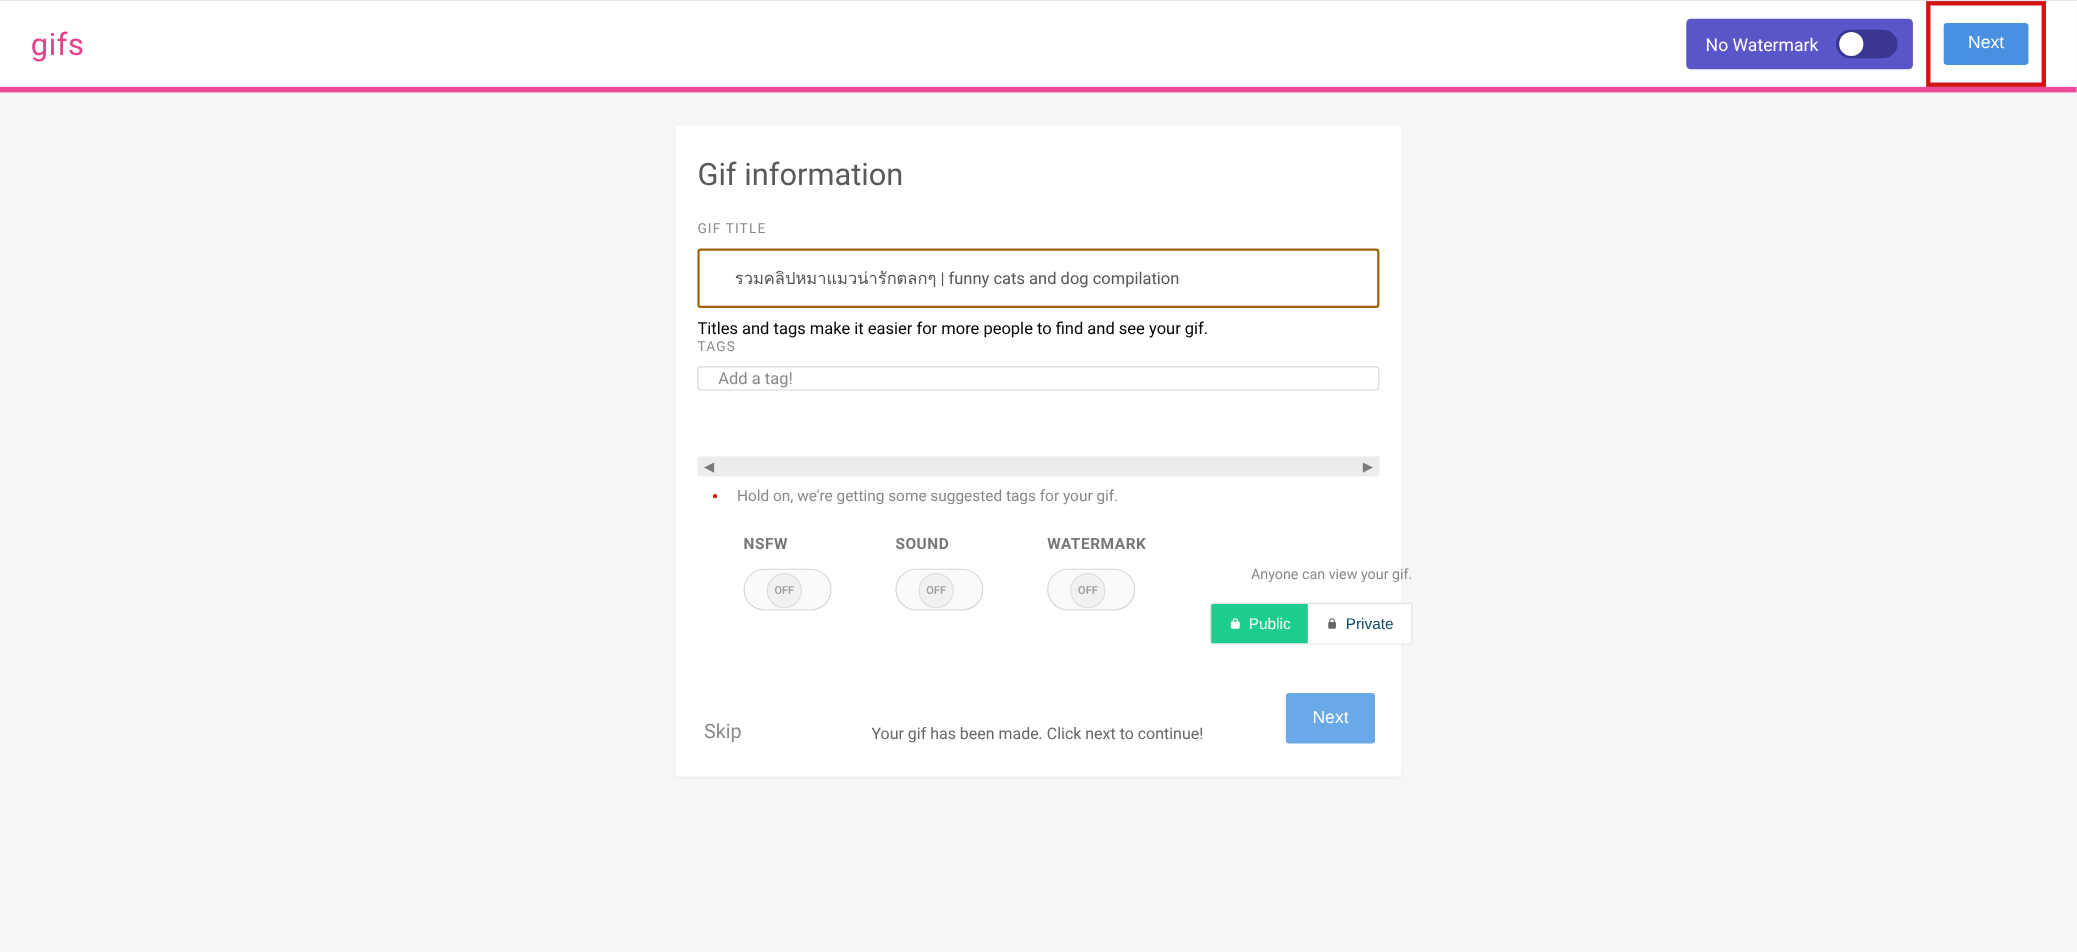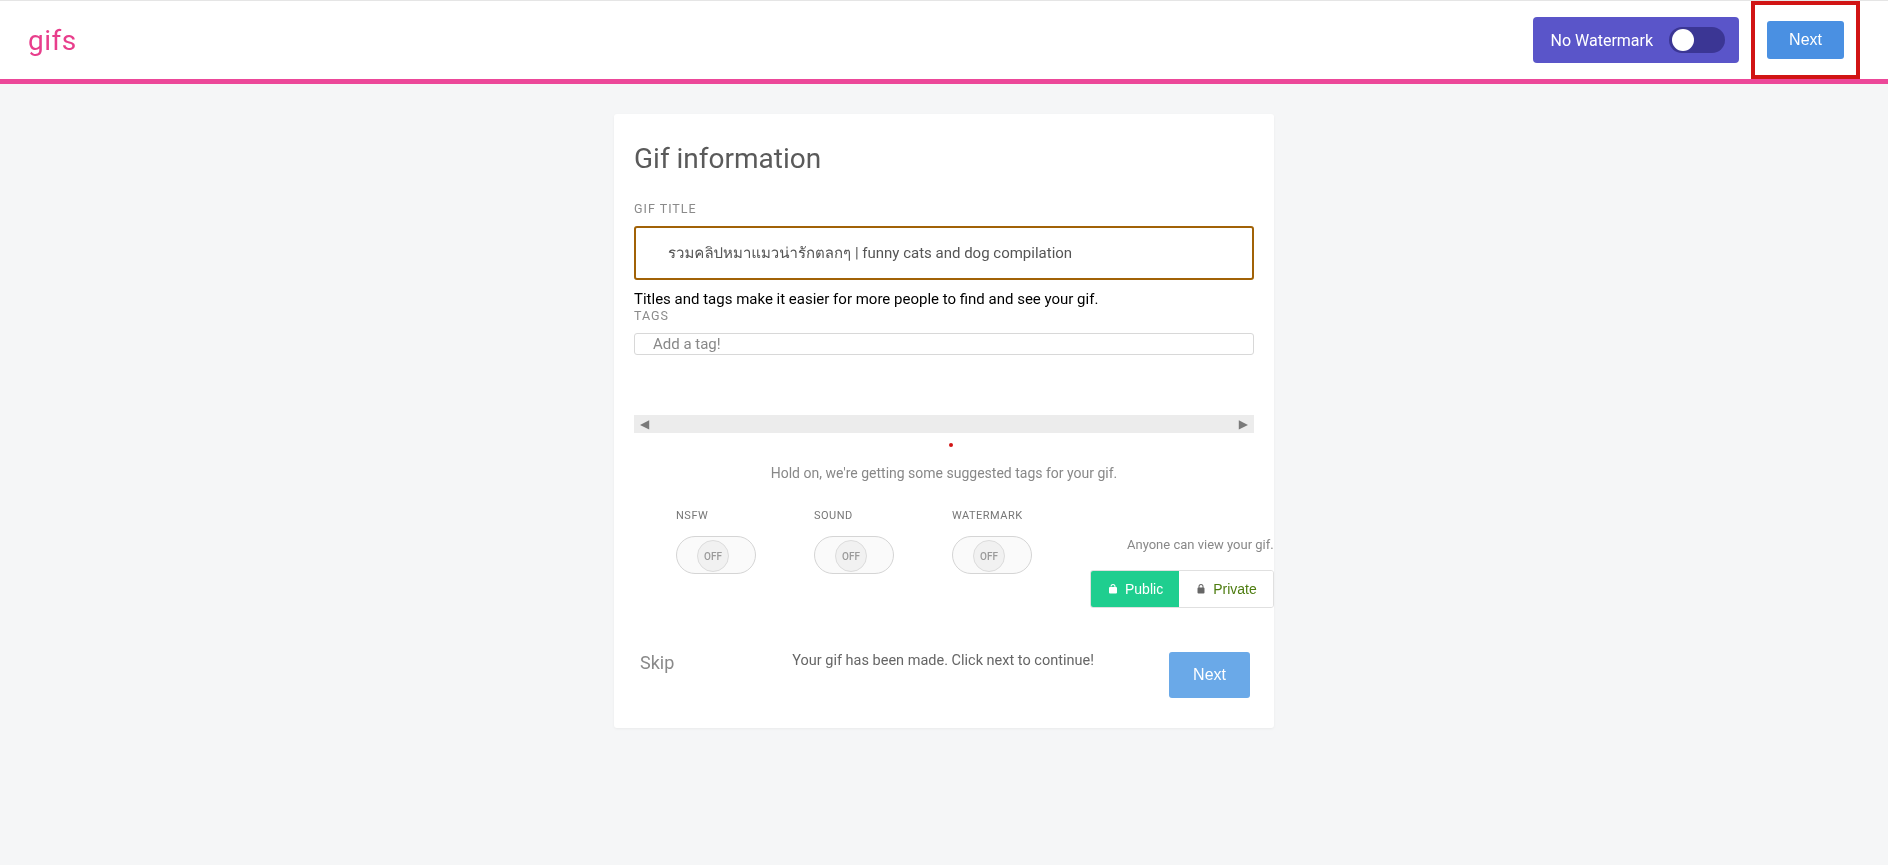--- a/index.html
+++ b/index.html
@@ -147,21 +147,20 @@
     user-select: none;
   }
   .strip .arrow.left { left: 6px; }
   .strip .arrow.right { right: 6px; }
 
   .loading-row {
     display: flex;
     align-items: center;
     gap: 18px;
     margin-bottom: 28px;
-    flex-direction: column;
   }
   .spinner-dot {
     width: 4px;
     height: 4px;
     background: #d11414;
     border-radius: 50%;
     margin-left: 14px;
   }
   .loading-text {
     font-size: 14px;
@@ -170,24 +169,25 @@
 
   
   .toggles-row {
     display: flex;
     align-items: flex-start;
     gap: 58px;
     padding-left: 42px;
     margin-bottom: 38px;
   }
   .tgroup .tlabel {
-    font-size: 11px;
+    font-size: 14px;
     color: #777;
     letter-spacing: 0.5px;
     margin-bottom: 14px;
+    font-weight: bold;
   }
   .pill {
     width: 80px;
     height: 38px;
     border: 1px solid #d5d5d5;
     border-radius: 999px;
     background: #fafafa;
     position: relative;
     cursor: pointer;
   }
@@ -226,26 +226,26 @@
   .seg button {
     border: none;
     padding: 10px 16px;
     font-size: 14px;
     cursor: pointer;
     display: flex;
     align-items: center;
     gap: 6px;
   }
   .seg .public { background: #1fce8f; color: #fff; align-items: center; }
-  .seg .private { background: #fff; color: #4d7c0f; }
+  .seg .private { background: #fff; color: #0c4a6e; }
 
   
   .footer-row {
     display: flex;
-    align-items: flex-start;
+    align-items: flex-end;
     padding: 6px 4px 10px 6px;
   }
   .skip {
     color: #8a8a8a;
     font-size: 18px;
     cursor: pointer;
   }
   .made-text {
     color: #666;
     font-size: 14.5px;

